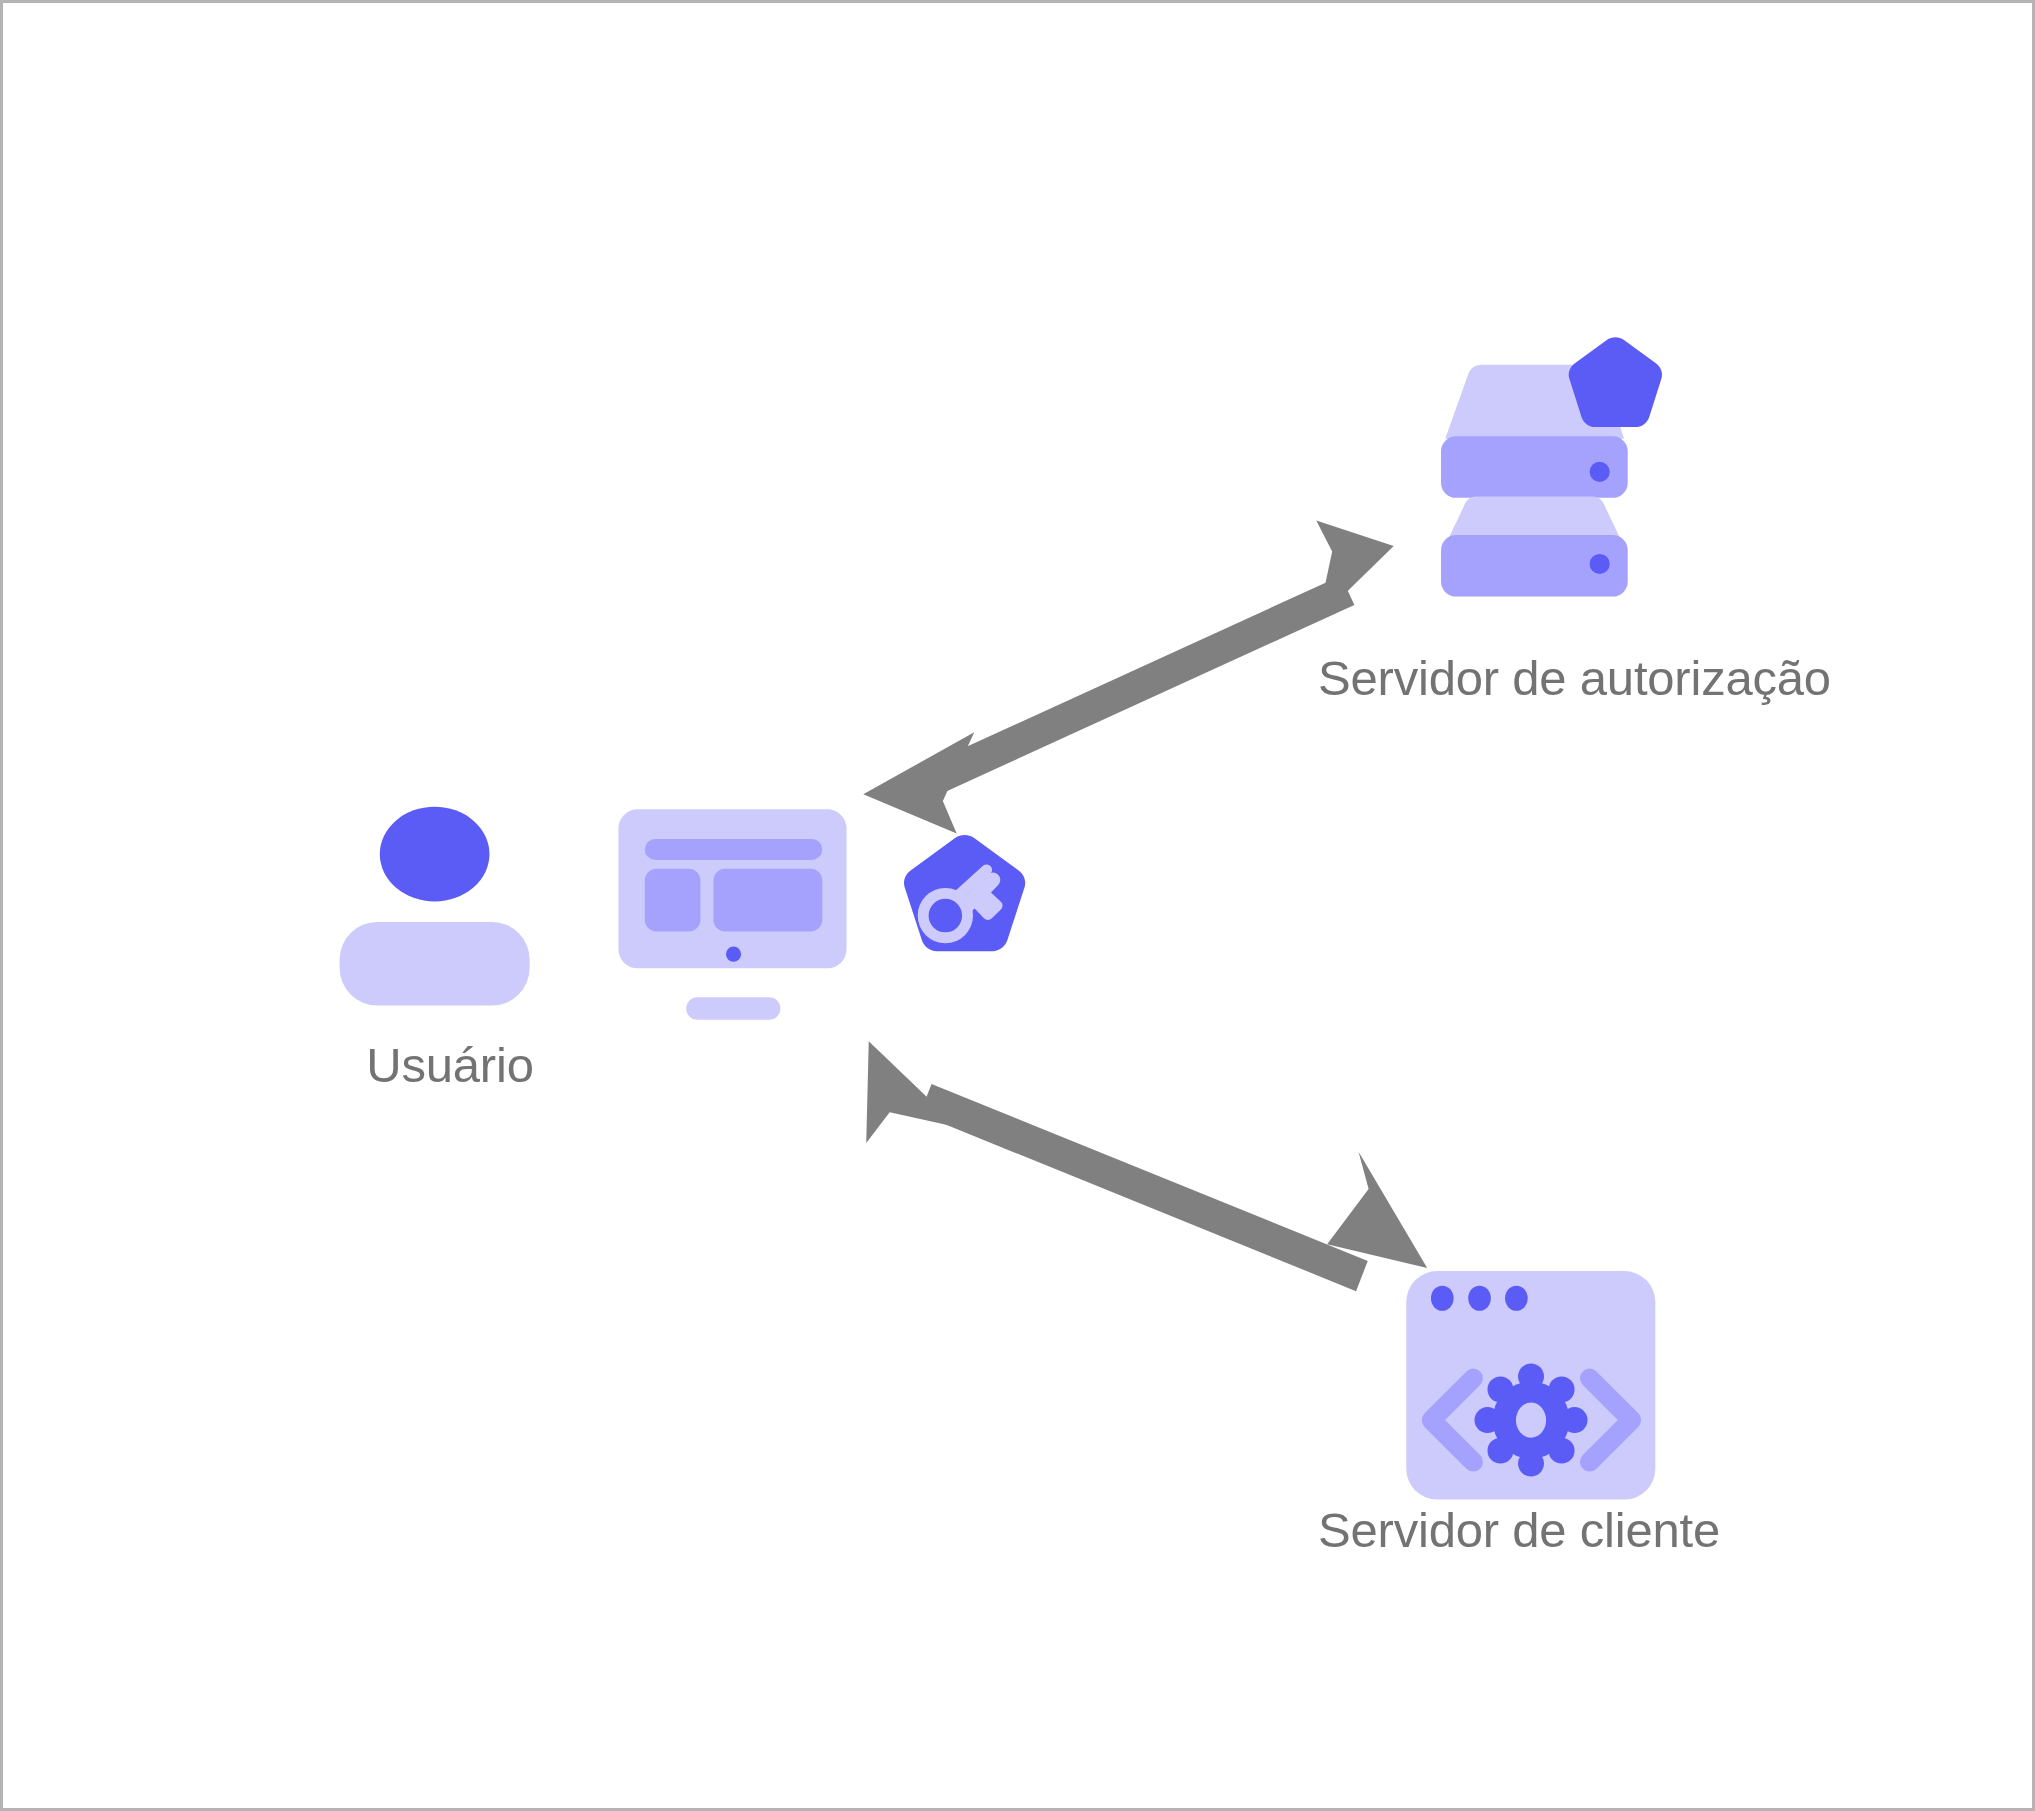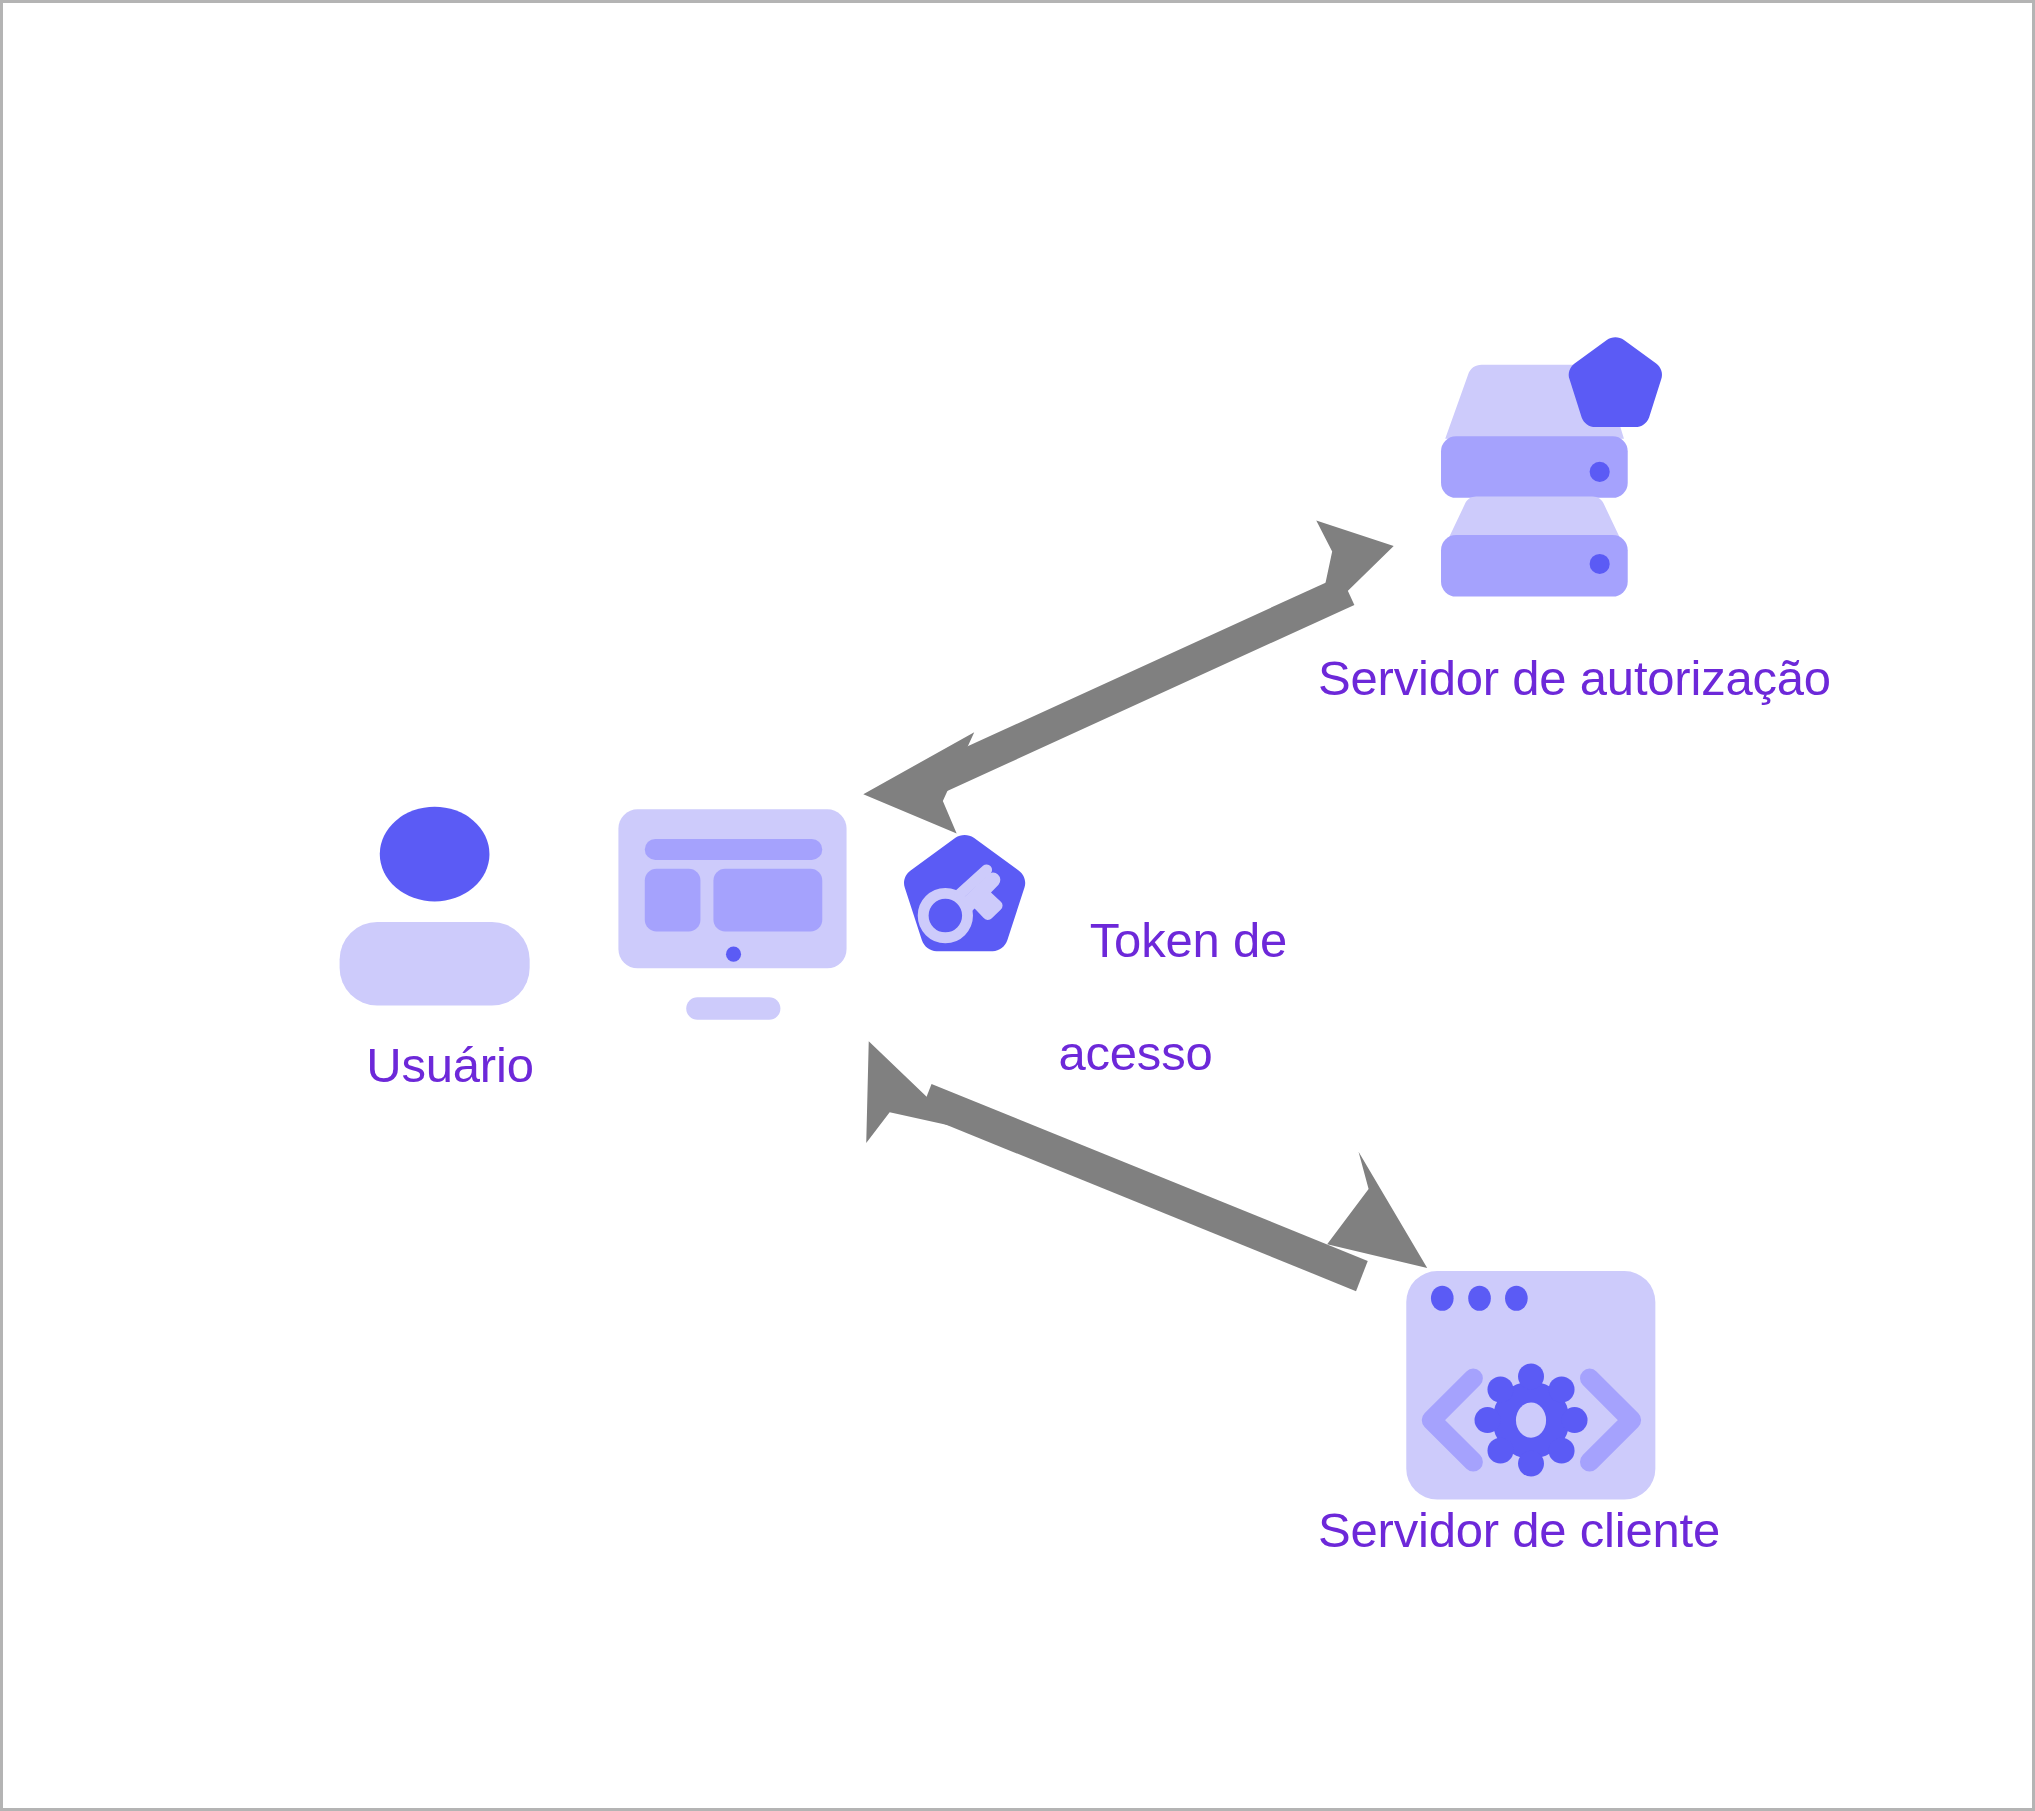--- a/index.html
+++ b/index.html
@@ -22,21 +22,21 @@
   }
   #art {
     position: absolute;
     left: 0;
     top: 0;
     width: 2035px;
     height: 1811px;
   }
   .label {
     position: absolute;
-    color: #6d28d9;
+    color: #737373;
     font-family: "Liberation Sans", sans-serif;
     font-weight: 400;
     white-space: pre;
     line-height: 1.16;
     letter-spacing: -0.2px;
   }
   .lbl-user {
     left: 343px;
     top: 1034px;
     width: 176px;
@@ -205,23 +205,19 @@
           <circle cx="-73" cy="-73" r="31"></circle>
         </g>
         <ellipse cx="0" cy="0" rx="36" ry="42" fill="#cdcbfb"></ellipse>
       </g>
     </g>
   </svg>
 
   <div class="label lbl-user">Usuário</div>
 
 
-  <div class="label lbl-token">
-    <span>Token de</span>
-    <span class="ln2">acesso</span>
-  </div>
 
   <div class="label lbl-authsrv">Servidor de autorização</div>
 
   <div class="label lbl-ressrv">Servidor de cliente</div>
 
 </div>
 
 
 </body></html>

